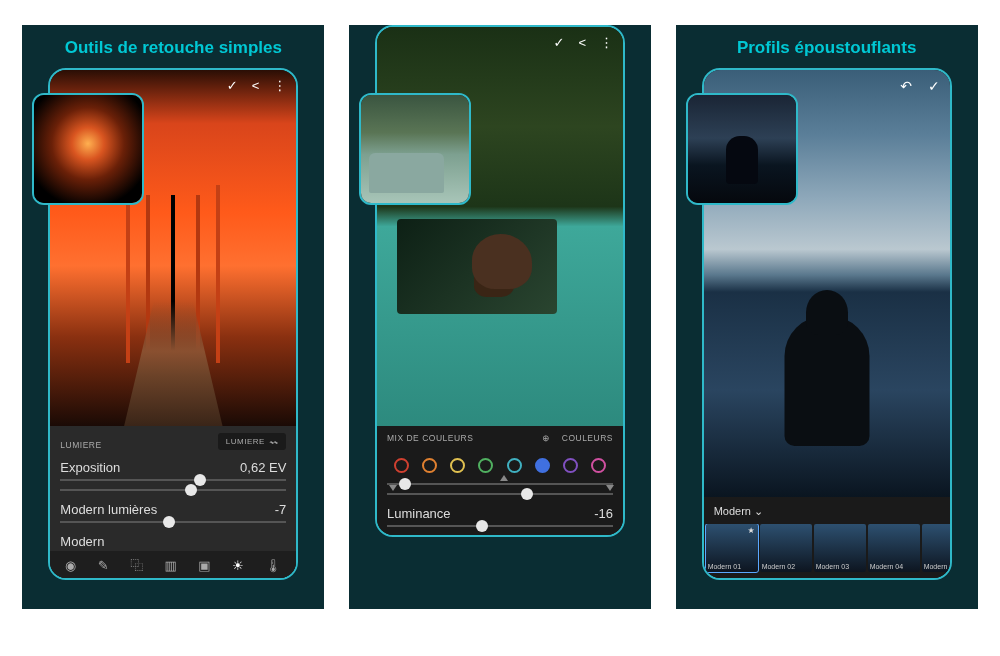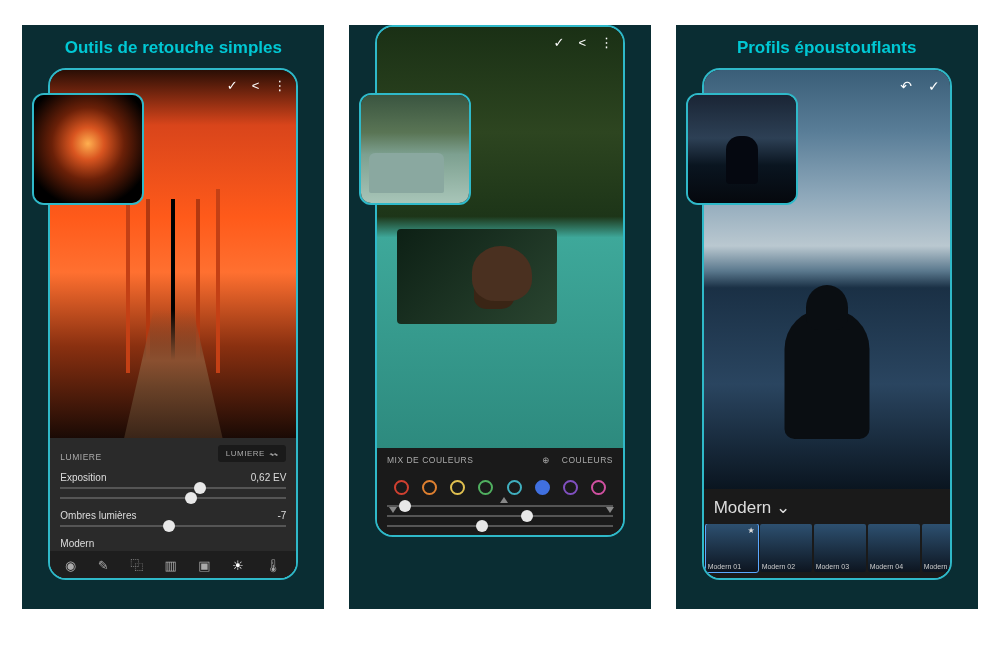--- a/index.html
+++ b/index.html
@@ -160,21 +160,21 @@
 .curve-btn {
   display: flex; align-items:center; gap:5px;
   background:#1a1a1a; padding:3px 8px; border-radius:3px;
   font-size:8px;
 }
 .slider-row {
   display: flex;
   justify-content: space-between;
   align-items: flex-end;
   padding: 3px 10px 2px;
-  font-size: 10px;
+  font-size: 13px;
   color:#ddd;
 }
 .slider-track {
   margin: 2px 10px 8px;
   height: 2px;
   background: #555;
   position: relative;
 }
 .slider-knob {
   position: absolute;
@@ -220,21 +220,21 @@
   background: #1a1a1a;
   color: #ddd;
   font-size: 10px;
 }
 .amount-row {
   display:flex; align-items:center;
   padding: 5px 10px 3px;
   gap: 8px;
 }
 .amount-row .slider-track { flex:1; margin:0; }
-.profile-name { padding: 8px 10px 6px; font-size: 17px; }
+.profile-name { padding: 8px 10px 6px; font-size: 11px; }
 .profile-strip { display:flex; gap:2px; padding: 0 2px 6px; overflow:hidden; }
 .profile-tile { flex:0 0 52px; height:48px; background: linear-gradient(to bottom,#2d5070,#0d1520); border-radius:2px; font-size:7px; display:flex; align-items:flex-end; padding:2px; color:#ccc; position:relative; }
 .profile-tile.sel { outline:1.5px solid #5aa8ff; }
 .star { position:absolute; top:2px; right:3px; font-size:8px; color:#ddd; }
 .topbar-right3 { position:absolute; top:8px; right:10px; display:flex; gap:16px; color:#fff; z-index:5; font-size:14px; }
 </style>
 </head>
 <body>
 
 <div class="panel">
@@ -263,21 +263,21 @@
           <span>Exposition</span>
           <span>0,62 EV</span>
         </div>
       <div class="slider-track">
           <div class="slider-knob" style="left:62%"></div>
         </div>
       <div class="slider-track">
           <div class="slider-knob" style="left:58%"></div>
         </div>
       <div class="slider-row">
-          <span>Ombres lumières</span>
+          <span>Modern lumières</span>
           <span>-7</span>
         </div>
       <div class="slider-track">
           <div class="slider-knob" style="left:48%"></div>
         </div>
       <div class="slider-row">
           <span>Modern</span>
           <span></span>
         </div>
       <div class="bottom-toolbar">
@@ -326,20 +326,24 @@
       </div>
       <div class="tri-track">
         <div class="slider-knob" style="left:8%"></div>
         <span class="tri-marker tri-down" style="left:1%"></span>
         <span class="tri-marker tri-up" style="left:50%"></span>
         <span class="tri-marker tri-down" style="left:97%"></span>
       </div>
       <div class="slider-track">
           <div class="slider-knob" style="left:62%"></div>
         </div>
+      <div class="slider-row">
+          <span>Luminance</span>
+          <span>-16</span>
+        </div>
       <div class="slider-track">
           <div class="slider-knob" style="left:42%"></div>
         </div>
     </div>
   </div>
 </div>
 
 <div class="panel">
   <div class="panel-title">Profils époustouflants</div>
   <div class="thumb">

